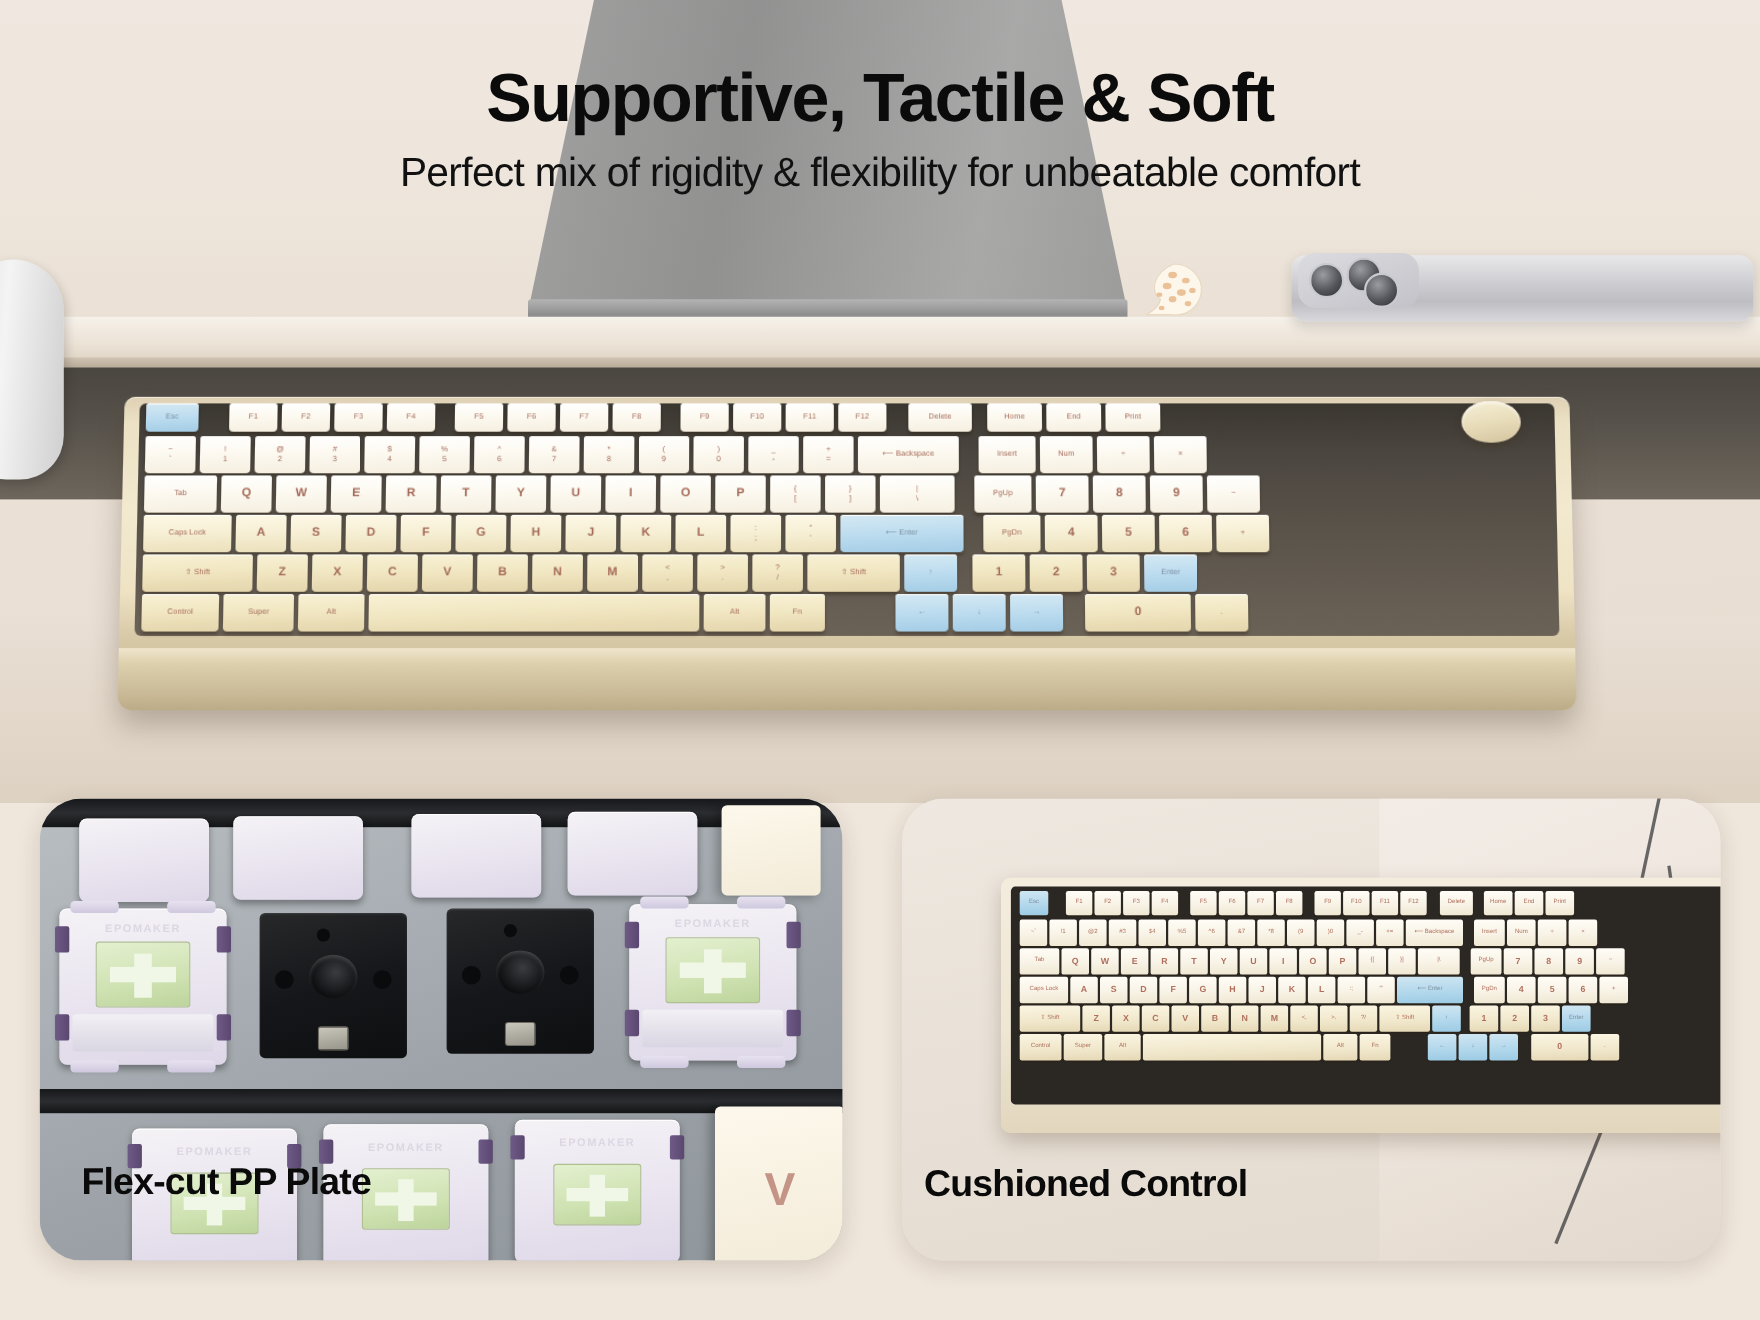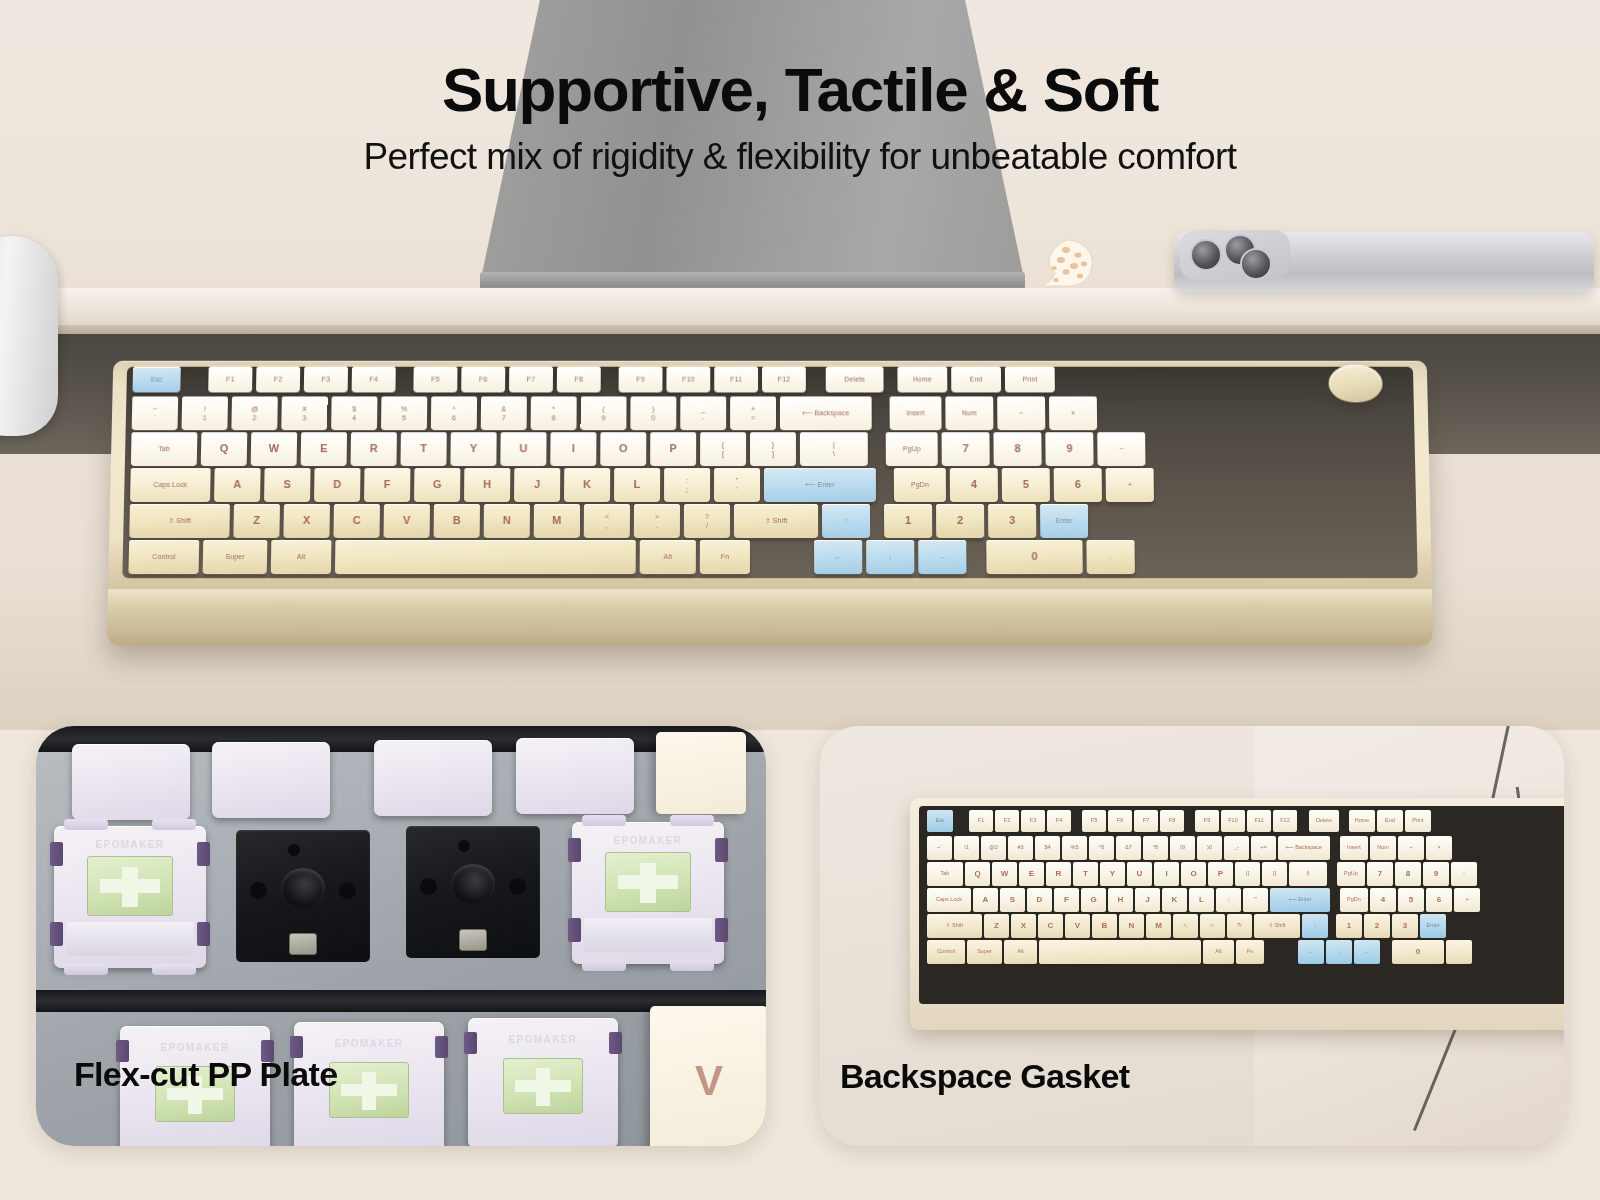--- a/index.html
+++ b/index.html
@@ -766,13 +766,13 @@
           <div class="rk blue" style="left: 407px; top: 134px; width: 26px; height: 24px;">↓</div>
           <div class="rk blue" style="left: 435px; top: 134px; width: 26px; height: 24px;">→</div>
           <div class="rk alpha warm" style="left: 473px; top: 134px; width: 52px; height: 24px;">0</div>
           <div class="rk warm" style="left: 527px; top: 134px; width: 26px; height: 24px;">.</div>
         </div>
     </div>
   </div>
 </div>
 
 <div class="caption cap-left">Flex-cut PP Plate</div>
-<div class="caption cap-right">Backspace Gasket</div>
+<div class="caption cap-right">Cushioned Control</div>
 
 </body></html>

